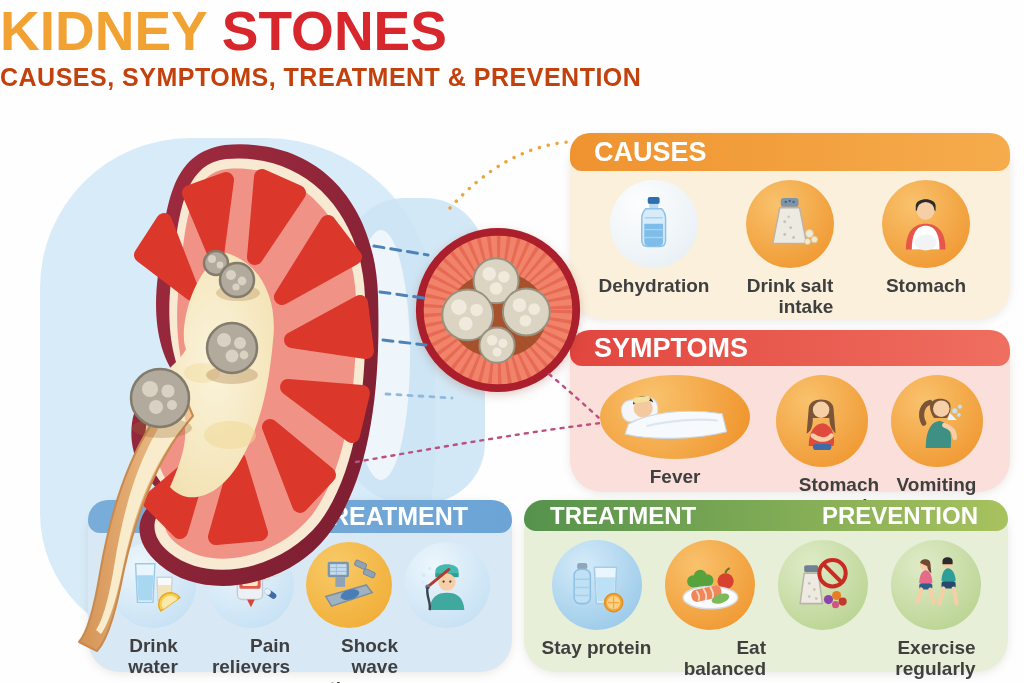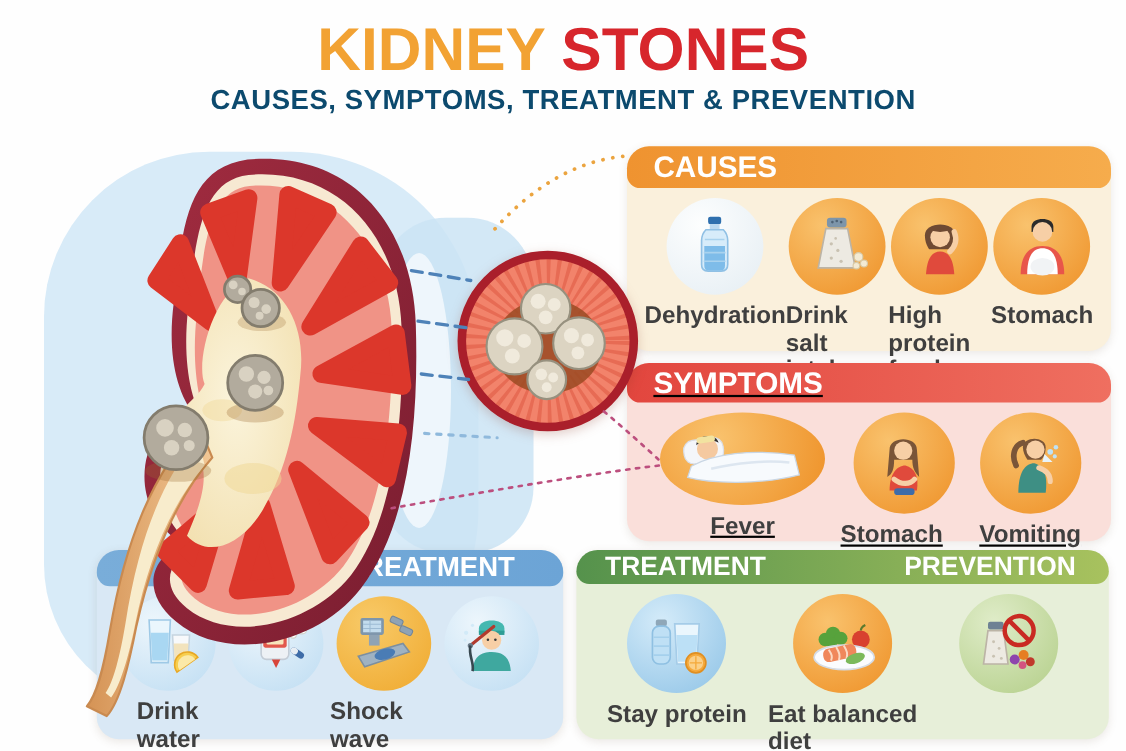--- a/index.html
+++ b/index.html
@@ -1,45 +1,45 @@
 <!DOCTYPE html>
 <html><head>
 <meta charset="utf-8">
 <style>
   html,body{margin:0;padding:0;background:#ffffff;}
   .stage{position:relative;width:1024px;height:683px;overflow:hidden;background:#fefefe;
          font-family:"Liberation Sans",sans-serif;}
   
-  .titlebar{position:absolute;top:18px;left:0;width:100%;text-align:center;z-index:5;}
+  .titlebar{position:absolute;top:4px;left:0;width:100%;text-align:left;z-index:5;}
   .t-line{font-size:55px;font-weight:800;letter-spacing:0px;line-height:1.0;}
   .t-word1{color:#F2A233;}
   .t-word2{color:#D7262C;margin-left:14px;}
-  .t-sub{margin-top:4px;font-size:25px;font-weight:700;color:#0c4a6e;letter-spacing:0.5px;}
+  .t-sub{margin-top:4px;font-size:25px;font-weight:700;color:#c2410c;letter-spacing:0.5px;}
   
   .blob1{position:absolute;left:40px;top:138px;width:395px;height:505px;background:#D8EBF8;
          border-radius:150px 170px 180px 130px;z-index:0;}
   .blob2{position:absolute;left:345px;top:198px;width:140px;height:305px;background:#CBE4F5;
          border-radius:60px;opacity:.85;z-index:0;}
   .swoosh{position:absolute;left:352px;top:230px;width:58px;height:250px;background:#ffffff;
          border-radius:50%;opacity:.65;z-index:0;}
   
-  .panel{position:absolute;border-radius:20px;z-index:2;box-shadow:0 2px 8px rgba(120,100,80,.14);}
+  .panel{position:absolute;border-radius:32px;z-index:2;box-shadow:0 2px 8px rgba(120,100,80,.14);}
   #causes{left:570px;top:133px;width:440px;height:186px;background:#FAF0DC;}
-  #symptoms{left:570px;top:330px;width:440px;height:162px;background:#FADFDA;text-decoration:underline;}
+  #symptoms{left:570px;top:330px;width:440px;height:162px;background:#FADFDA;}
   #treatment{left:88px;top:500px;width:424px;height:172px;background:#D9E8F5;}
   #prevention{left:524px;top:500px;width:484px;height:172px;background:#E7EFD9;}
   .ph{display:flex;align-items:center;color:#fff;font-weight:800;border-radius:20px 20px 12px 12px;}
   .ph-causes{height:38px;background:linear-gradient(90deg,#EF9330,#F6AC4C);font-size:27px;padding-left:24px;}
   .ph-symptoms{height:36px;background:linear-gradient(90deg,#E2463E,#EF6F60);font-size:27px;padding-left:24px;}
   .ph-treatment{height:33px;background:linear-gradient(90deg,#79ADD9,#6CA4D6);font-size:25px;justify-content:flex-end;padding-right:44px;}
   .ph-prevention{height:31px;background:linear-gradient(90deg,#55924C,#A8C25E);font-size:24px;justify-content:space-between;padding:0 30px 0 26px;}
   .pb{display:flex;justify-content:space-between;align-items:flex-start;padding:9px 16px 0;}
   .item{display:flex;flex-direction:column;align-items:center;gap:7px;flex:1;}
   .item-wide{flex:1.55;}
-  .lbl{font-size:22px;font-weight:700;color:#3F3F3F;text-align:left;white-space:pre-line;line-height:1.12;}
+  .lbl{font-size:19px;font-weight:700;color:#3F3F3F;text-align:right;white-space:pre-line;line-height:1.12;}
   .circle{border-radius:50%;display:flex;align-items:center;justify-content:center;overflow:hidden;flex:none;}
   .sz88{width:88px;height:88px;} .sz92{width:92px;height:92px;} .sz86{width:86px;height:86px;} .sz90{width:90px;height:90px;}
   .ellipse{width:150px;height:84px;border-radius:50%;display:flex;align-items:center;justify-content:center;overflow:hidden;flex:none;}
   .c-light{background:radial-gradient(circle at 35% 28%,#FDFEFE,#E4EDF3);}
   .c-orange{background:radial-gradient(circle at 35% 28%,#F9C26D,#EE9026);}
   .c-blue{background:radial-gradient(circle at 35% 28%,#EDF6FC,#BDDCF2);}
   .c-yellow{background:radial-gradient(circle at 35% 28%,#F8CA68,#EFA82D);}
   .c-green{background:radial-gradient(circle at 35% 28%,#DFECC8,#B3CE88);}
   .c-bluedeep{background:radial-gradient(circle at 35% 28%,#D4EBF9,#8FC3E6);}
   .ic{width:72%;height:72%;}
@@ -232,33 +232,20 @@
                 <circle cx="50" cy="50" r="3"></circle>
               </g>
           </svg>
         </div>
         <div class="lbl">Drink salt
 intake</div>
       </div>
       <div class="item">
         <div class="circle sz88 c-orange">
           <svg class="ic" viewBox="0 0 64 64">
-            <path d="M18 22 C18 9 46 9 46 22 C46 28 44 32 42 35 L22 35 C20 32 18 28 18 22 Z" fill="#6F4A33"></path>
-            <circle cx="32" cy="24" r="9" fill="#F7CFA6"></circle>
-            <path d="M22 16 C26 12 38 12 42 16 C40 20 24 20 22 16 Z" fill="#6F4A33"></path>
-            <path d="M19 58 C20 44 24 37 32 37 C40 37 44 44 45 58 Z" fill="#E04A3C"></path>
-            <path d="M41 37 C47 31 47 24 45 19" stroke="#F7CFA6" stroke-width="5" fill="none" stroke-linecap="round"></path>
-          </svg>
-        </div>
-        <div class="lbl">High protein
-foods</div>
-      </div>
-      <div class="item">
-        <div class="circle sz88 c-orange">
-          <svg class="ic" viewBox="0 0 64 64">
             <path d="M22 14 C22 5 42 5 42 14 L42 19 L22 19 Z" fill="#2B2B2B"></path>
             <circle cx="32" cy="19" r="9" fill="#F7CFA6"></circle>
             <path d="M12 58 C12 40 20 32 32 32 C44 32 52 40 52 58 Z" fill="#E8554A"></path>
             <path d="M18 58 C18 40 24 34 32 34 C40 34 46 40 46 58 Z" fill="#FFFFFF"></path>
             <ellipse cx="32" cy="51" rx="11" ry="8" fill="#F1F3F5"></ellipse>
           </svg>
         </div>
         <div class="lbl">Stomach</div>
       </div>
     </div>
@@ -354,20 +341,22 @@
                 <ellipse cx="50" cy="12" rx="5" ry="3.5"></ellipse>
                 <ellipse cx="56" cy="20" rx="4.5" ry="3"></ellipse>
                 <circle cx="48" cy="24" r="3"></circle>
               </g>
             <g transform="rotate(35 52 41)">
                 <rect x="45" y="38" width="14" height="6" rx="3" fill="#3E6CA8"></rect>
                 <rect x="45" y="38" width="7" height="6" rx="3" fill="#E8EEF4"></rect>
               </g>
           </svg>
         </div>
+        <div class="lbl">Pain
+relievers</div>
       </div>
       <div class="item">
         <div class="circle sz86 c-yellow">
           <svg class="ic" viewBox="0 0 64 64">
             <rect x="10" y="8" width="22" height="16" rx="2" fill="#7E96AC"></rect>
             <rect x="12.5" y="10.5" width="17" height="11" fill="#C3DCEE"></rect>
             <g stroke="#9DBBD4" stroke-width="1">
                 <line x1="12.5" y1="14" x2="29.5" y2="14"></line>
                 <line x1="12.5" y1="18" x2="29.5" y2="18"></line>
                 <line x1="19" y1="10.5" x2="19" y2="21.5"></line>
@@ -480,16 +469,34 @@
                 <circle cx="52" cy="48" r="4" fill="#C0392B"></circle>
                 <circle cx="45" cy="51" r="3.5" fill="#D35480"></circle>
               </g>
             <g stroke="#C92A22" stroke-width="4" fill="none">
                 <circle cx="42" cy="20" r="13"></circle>
                 <line x1="33" y1="11" x2="51" y2="29"></line>
               </g>
           </svg>
         </div>
       </div>
+      <div class="item">
+        <div class="circle sz90 c-green">
+          <svg class="ic" viewBox="0 0 64 64">
+            <circle cx="22" cy="12" r="5.5" fill="#F7CFA6"></circle>
+            <path d="M17 10 C17 5 27 5 27 10 L28 20 C25 18 24 15 24 13 Z" fill="#6F4A33"></path>
+            <path d="M16 30 C16 22 19 17 22.5 17 C26 17 29 22 29 30 Z" fill="#E66A8A"></path>
+            <rect x="16" y="30" width="13" height="6" rx="2.5" fill="#2E5E8E"></rect>
+            <path d="M18 36 L14 49 M27 36 L30 49" stroke="#F7CFA6" stroke-width="4" stroke-linecap="round"></path>
+            <circle cx="44" cy="10" r="5.5" fill="#F7CFA6"></circle>
+            <path d="M39 8 C39 3 49 3 49 8 L49 11 L39 11 Z" fill="#2B2B2B"></path>
+            <path d="M38 28 C38 20 41 15 44.5 15 C48 15 52 20 52 28 Z" fill="#2E9E96"></path>
+            <rect x="38" y="28" width="14" height="7" rx="2.5" fill="#27496D"></rect>
+            <path d="M40 35 L36 50 M50 35 L53 50" stroke="#F7CFA6" stroke-width="4" stroke-linecap="round"></path>
+          </svg>
+        </div>
+        <div class="lbl">Exercise
+regularly</div>
+      </div>
     </div>
   </section>
 
 </div>
 
 </body></html>

